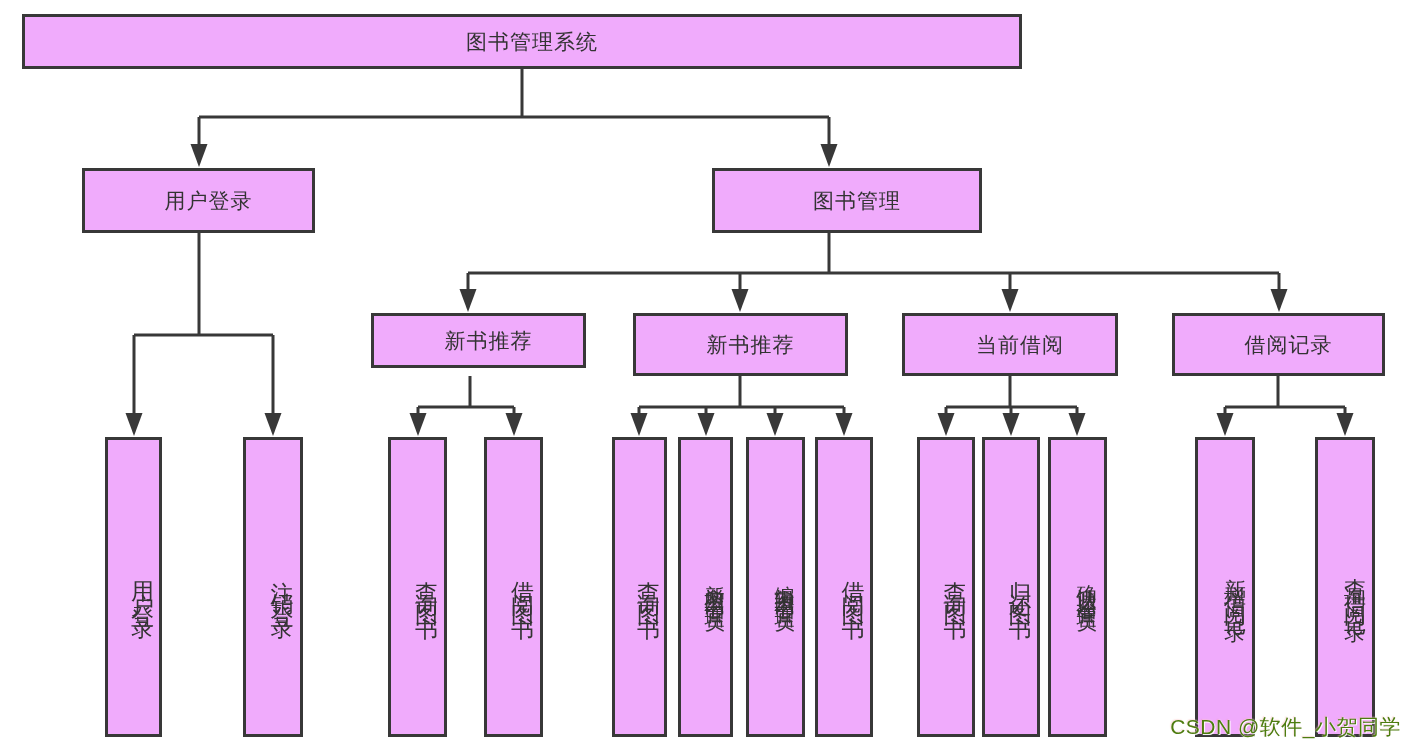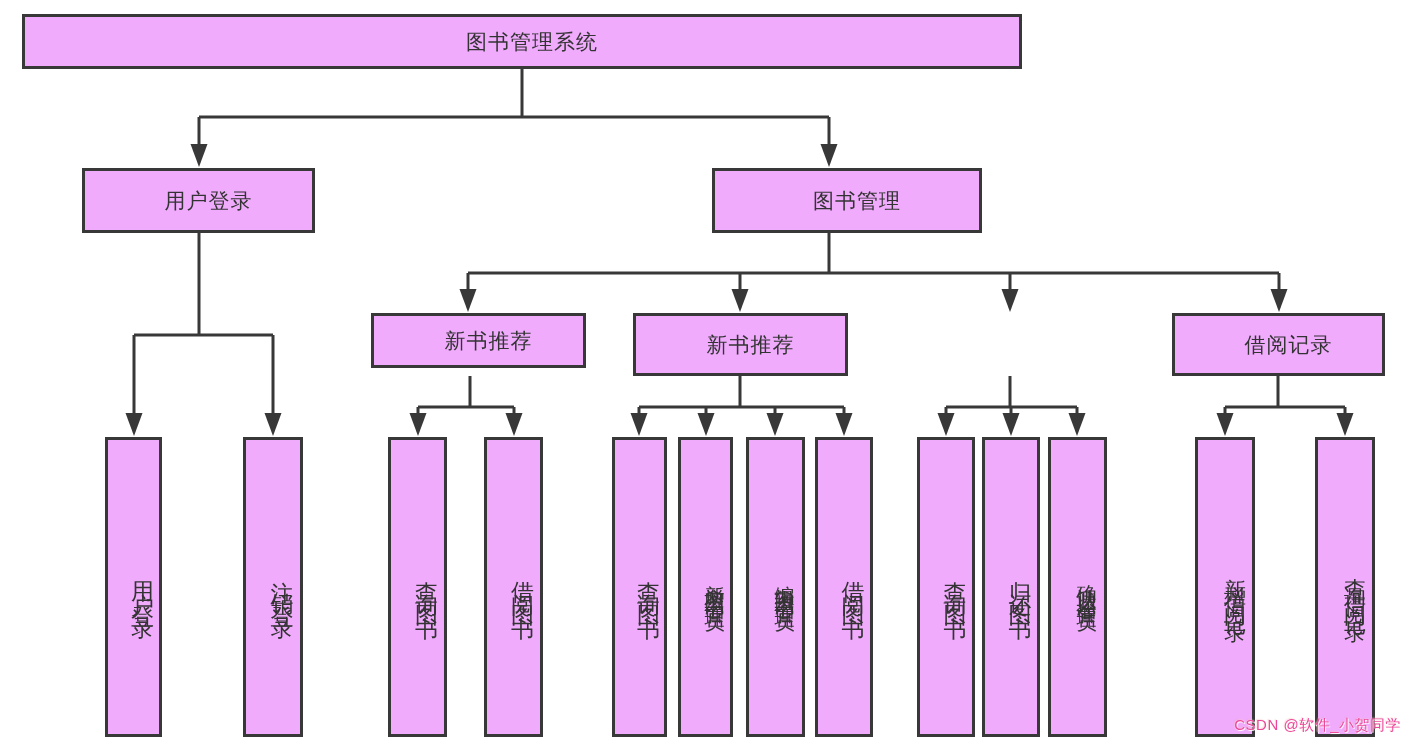--- a/index.html
+++ b/index.html
@@ -46,23 +46,23 @@
   .vbox span {
     writing-mode: vertical-lr;
     display: block;
   }
   .v-roomy { font-size: 23px; letter-spacing: 12px; }
   .v-med   { font-size: 22px; letter-spacing: 9px; }
   .v-tight { font-size: 20px; letter-spacing: 4px; }
   .watermark {
     position: absolute;
     right: 4px;
-    bottom: 12px;
-    font-size: 15px;
-    color: #ec4899;
+    bottom: 6px;
+    font-size: 21px;
+    color: #4d7c0f;
     letter-spacing: 0.5px;
     white-space: nowrap;
     text-shadow:
       0 0 2px #ffffff,
       1px 1px 0 rgba(255, 255, 255, 0.9),
       -1px -1px 1px rgba(248, 120, 120, 0.25);
   }
 </style>
 </head>
 <body>
@@ -109,20 +109,21 @@
     </g>
   </svg>
 
   <div class="box hbox" style="left:22px; top:14px; width:1000px; height:55px;">图书管理系统</div>
 
   <div class="box hbox" style="left:82px; top:168px; width:233px; height:65px;">用户登录</div>
   <div class="box hbox" style="left:712px; top:168px; width:270px; height:65px;">图书管理</div>
 
   <div class="box hbox" style="left:363px; top:313px; width:215px; height:55px;margin-left:8px;">新书推荐</div>
   <div class="box hbox" style="left:633px; top:313px; width:215px; height:63px;">新书推荐</div>
+  <div class="box hbox" style="left:902px; top:313px; width:216px; height:63px;">当前借阅</div>
   <div class="box hbox" style="left:1172px; top:313px; width:213px; height:63px;">借阅记录</div>
 
   <div class="box vbox v-roomy" style="left:105px; top:437px; width:57px; height:300px;">
     <span>用户登录</span>
   </div>
   <div class="box vbox v-roomy" style="left:243px; top:437px; width:60px; height:300px;">
     <span>注销登录</span>
   </div>
 
   <div class="box vbox v-roomy" style="left:388px; top:437px; width:59px; height:300px;">

